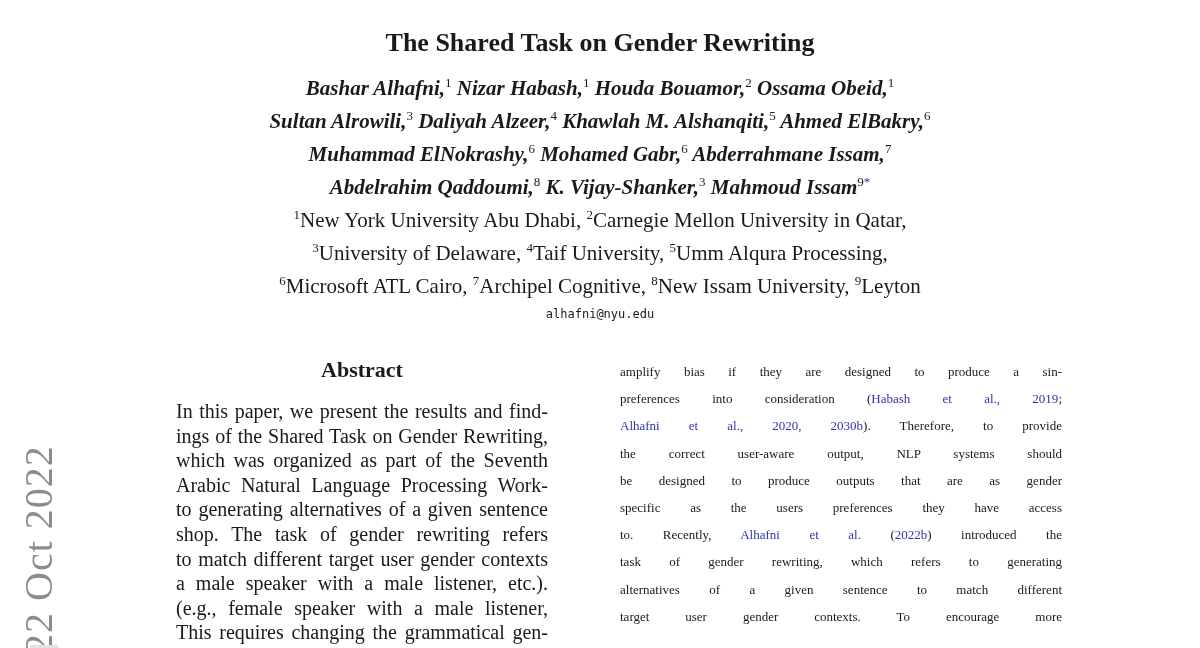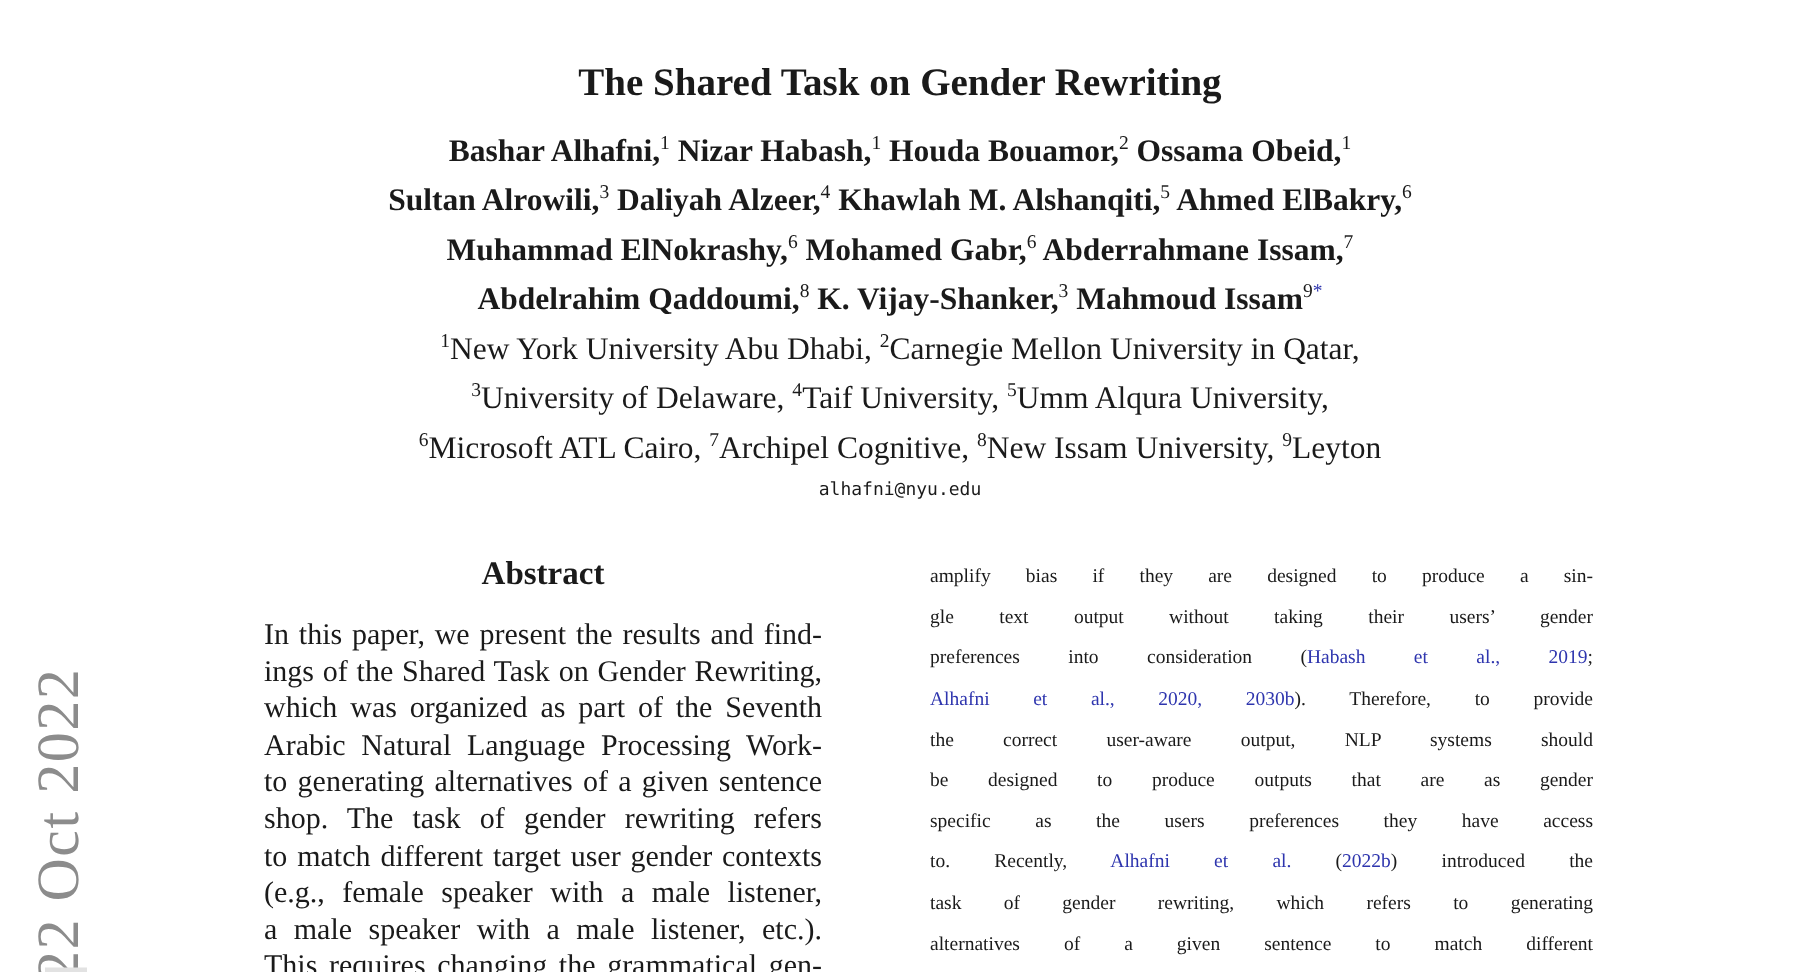--- a/index.html
+++ b/index.html
@@ -30,21 +30,21 @@
     line-height:46px;
   }
   .stamp-sliver{
     position:absolute;
     left:30px;top:645px;
     width:28px;height:3px;
     background:#e2e2e2;
   }
   h1.title{
     margin:0;
-    padding-top:40px;
+    padding-top:28px;
     text-align:center;
     font-size:26px;
     font-weight:700;
     line-height:29px;
   }
   .authors{margin-top:12px;}
   .cline{
     text-align:center;
     font-size:21px;
     line-height:28px;
@@ -77,21 +77,21 @@
   }
   .col-right .jline{
     font-size:13px;
     line-height:27.2px;
   }
   .jline{
     text-align:justify;
     text-align-last:justify;
     white-space:nowrap;
   }
-  .r-b{font-weight:700;}
+  .r-b{font-weight:700;font-style:italic;}
   .r-sup{
     font-size:0.62em;
     vertical-align:super;
     font-weight:400;
   }
   .r-link{color:var(--link);}
 </style>
 </head>
 <body>
 
@@ -106,46 +106,45 @@
 
   <div class="authors">
       <div class="cline"><span class="r-b">Bashar Alhafni,</span><span class="r-sup">1</span><span class="r-b"> Nizar Habash,</span><span class="r-sup">1</span><span class="r-b"> Houda Bouamor,</span><span class="r-sup">2</span><span class="r-b"> Ossama Obeid,</span><span class="r-sup">1</span></div>
       <div class="cline"><span class="r-b">Sultan Alrowili,</span><span class="r-sup">3</span><span class="r-b"> Daliyah Alzeer,</span><span class="r-sup">4</span><span class="r-b"> Khawlah M. Alshanqiti,</span><span class="r-sup">5</span><span class="r-b"> Ahmed ElBakry,</span><span class="r-sup">6</span></div>
       <div class="cline"><span class="r-b">Muhammad ElNokrashy,</span><span class="r-sup">6</span><span class="r-b"> Mohamed Gabr,</span><span class="r-sup">6</span><span class="r-b"> Abderrahmane Issam,</span><span class="r-sup">7</span></div>
       <div class="cline"><span class="r-b">Abdelrahim Qaddoumi,</span><span class="r-sup">8</span><span class="r-b"> K. Vijay-Shanker,</span><span class="r-sup">3</span><span class="r-b"> Mahmoud Issam</span><span class="r-sup">9</span><span class="r-sup r-link">*</span></div>
     </div>
 
   <div class="affils">
       <div class="cline"><span class="r-sup">1</span><span>New York University Abu Dhabi, </span><span class="r-sup">2</span><span>Carnegie Mellon University in Qatar,</span></div>
-      <div class="cline"><span class="r-sup">3</span><span>University of Delaware, </span><span class="r-sup">4</span><span>Taif University, </span><span class="r-sup">5</span><span>Umm Alqura University,</span></div>
+      <div class="cline"><span class="r-sup">3</span><span>University of Delaware, </span><span class="r-sup">4</span><span>Taif University, </span><span class="r-sup">5</span><span>Umm Alqura Processing,</span></div>
       <div class="cline"><span class="r-sup">6</span><span>Microsoft ATL Cairo, </span><span class="r-sup">7</span><span>Archipel Cognitive, </span><span class="r-sup">8</span><span>New Issam University, </span><span class="r-sup">9</span><span>Leyton</span></div>
     </div>
 
   <div class="email">alhafni@nyu.edu</div>
 
   <div class="cols">
     <div class="col-left">
       <h2 class="abs-heading">Abstract</h2>
       <div class="abstract-body">
           <div class="jline">In this paper, we present the results and find-</div>
           <div class="jline">ings of the Shared Task on Gender Rewriting,</div>
           <div class="jline">which was organized as part of the Seventh</div>
           <div class="jline">Arabic Natural Language Processing Work-</div>
           <div class="jline">to generating alternatives of a given sentence</div>
           <div class="jline">shop.  The task of gender rewriting refers</div>
           <div class="jline">to match different target user gender contexts</div>
+          <div class="jline">a male speaker with a male listener, etc.).</div>
           <div class="jline">(e.g., female speaker with a male listener,</div>
-          <div class="jline">a male speaker with a male listener, etc.).</div>
           <div class="jline">This requires changing the grammatical gen-</div>
           <div class="jline">der (masculine or feminine) of certain words</div>
         </div>
     </div>
     <div class="col-right">
         <div class="jline"><span>amplify bias if they are designed to produce a sin-</span></div>
-        <div class="jline"><span>gle text output without taking their users’ gender</span></div>
         <div class="jline"><span>preferences into consideration (</span><span class="r-link">Habash et al., 2019</span><span>;</span></div>
         <div class="jline"><span class="r-link">Alhafni et al., 2020, 2030b</span><span>). Therefore, to provide</span></div>
         <div class="jline"><span>the correct user-aware output, NLP systems should</span></div>
         <div class="jline"><span>be designed to produce outputs that are as gender</span></div>
         <div class="jline"><span>specific as the users preferences they have access</span></div>
         <div class="jline"><span>to. Recently, </span><span class="r-link">Alhafni et al.</span><span> (</span><span class="r-link">2022b</span><span>) introduced the</span></div>
         <div class="jline"><span>task of gender rewriting, which refers to generating</span></div>
         <div class="jline"><span>alternatives of a given sentence to match different</span></div>
         <div class="jline"><span>target user gender contexts.  To encourage more</span></div>
       </div>

